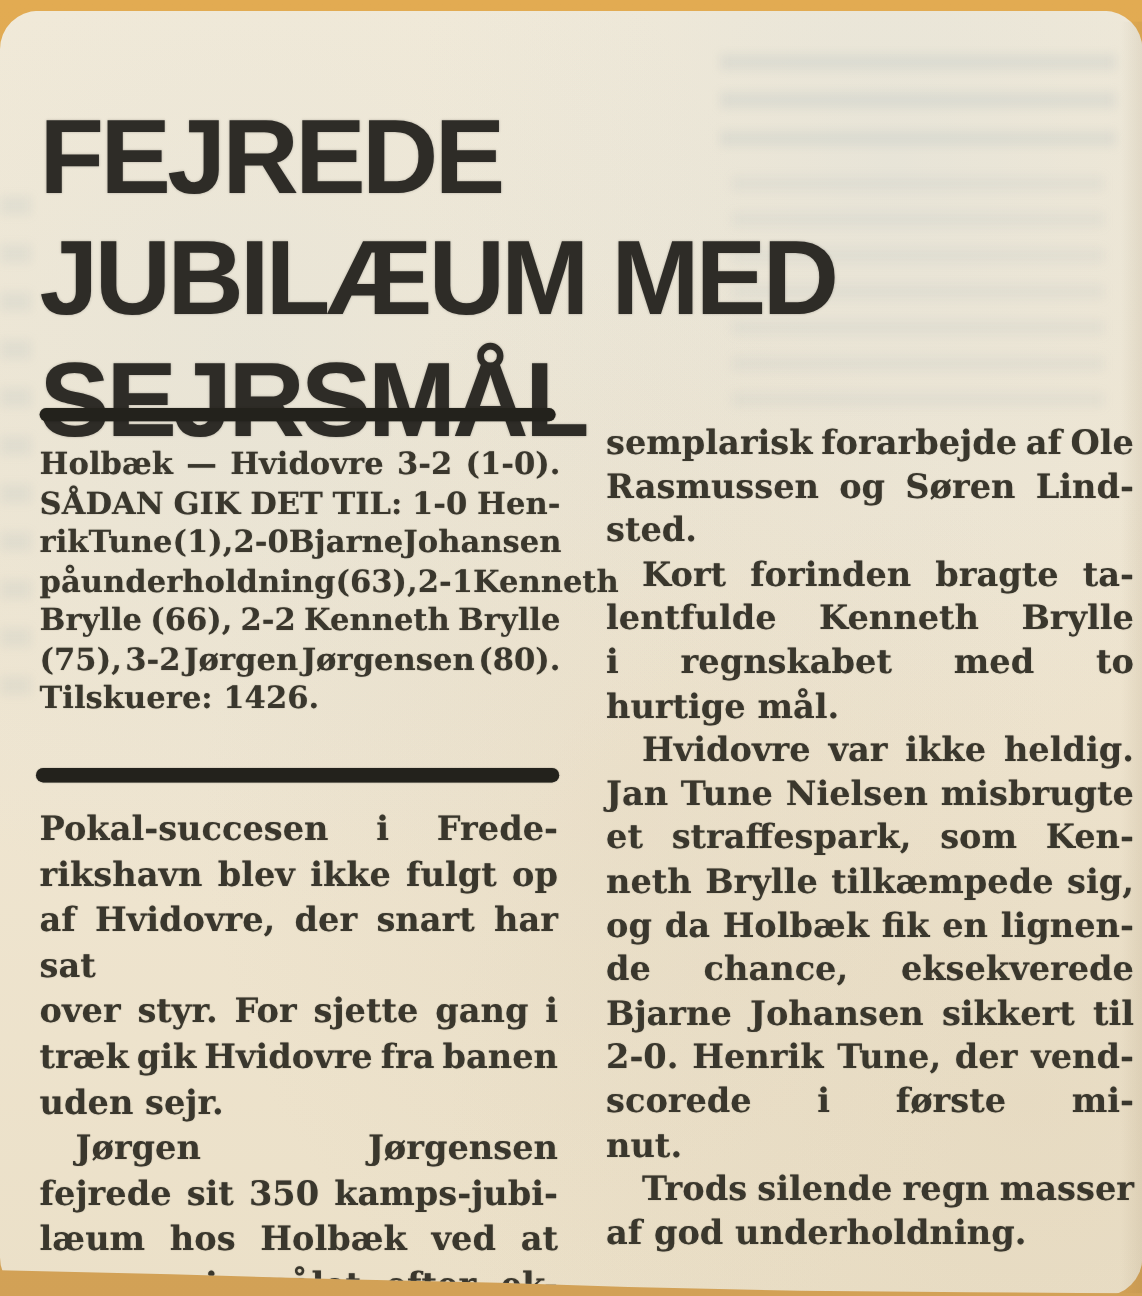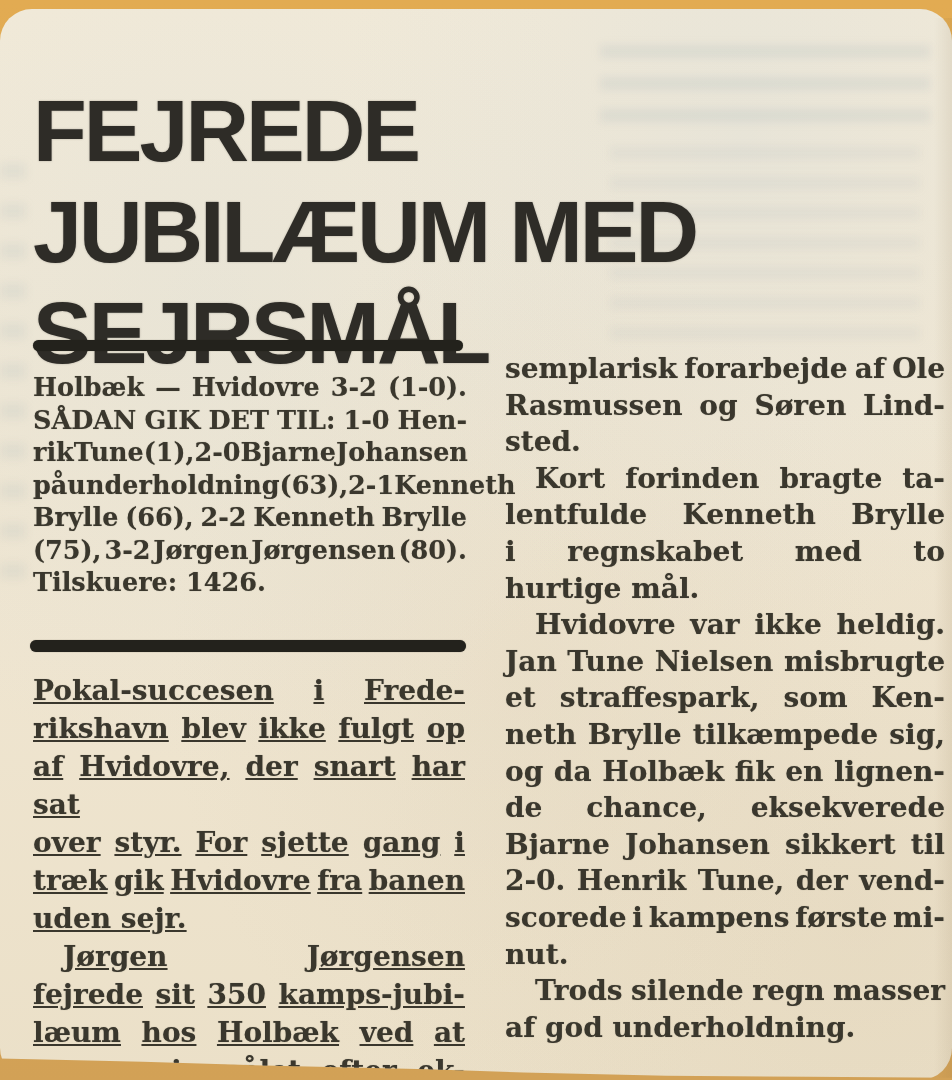--- a/index.html
+++ b/index.html
@@ -36,21 +36,21 @@
     text-shadow:0 0 2px rgba(46,44,39,.35);
   }
   .rule{position:absolute;background:#23221c;border-radius:6px;box-shadow:0 0 1px rgba(35,34,28,.6);}
   .rule.r1{left:33px;top:331px;width:430px;height:11px;}
   .rule.r2{left:30px;top:631px;width:436px;height:12px;}
   .textblock{position:absolute;color:#3a372d;font-weight:700;
     text-shadow:0 0 1px rgba(58,55,45,.45);}
   .summary{left:33px;top:362px;width:434px;font-size:25.5px;}
   .summary .ln{height:32.5px;line-height:32.5px;}
   .colL{left:33px;top:663px;width:432px;font-size:28px;}
-  .colL .ln{height:38px;line-height:38px;text-decoration:underline;}
+  .colL .ln{height:38px;line-height:38px;}
   .colR{left:505px;top:342px;width:440px;font-size:28px;}
   .colR .ln{height:36.6px;line-height:36.6px;}
   .ln{display:flex;justify-content:space-between;white-space:nowrap;overflow:visible;}
   .ln.noj{display:block;}
   .ln.ind{padding-left:30px;}
 </style>
 </head>
 <body>
 
 <div class="clipping">
@@ -268,21 +268,20 @@
         <div class="ln">
           <span>2-0.</span>
           <span>Henrik</span>
           <span>Tune,</span>
           <span>der</span>
           <span>vend-</span>
         </div>
         <div class="ln">
           <span>scorede</span>
           <span>i</span>
-          <span>kampens</span>
           <span>første</span>
           <span>mi-</span>
         </div>
         <div class="ln noj">nut.</div>
       </div>
       <div>
         <div class="ln ind">
           <span>Trods</span>
           <span>silende</span>
           <span>regn</span>

